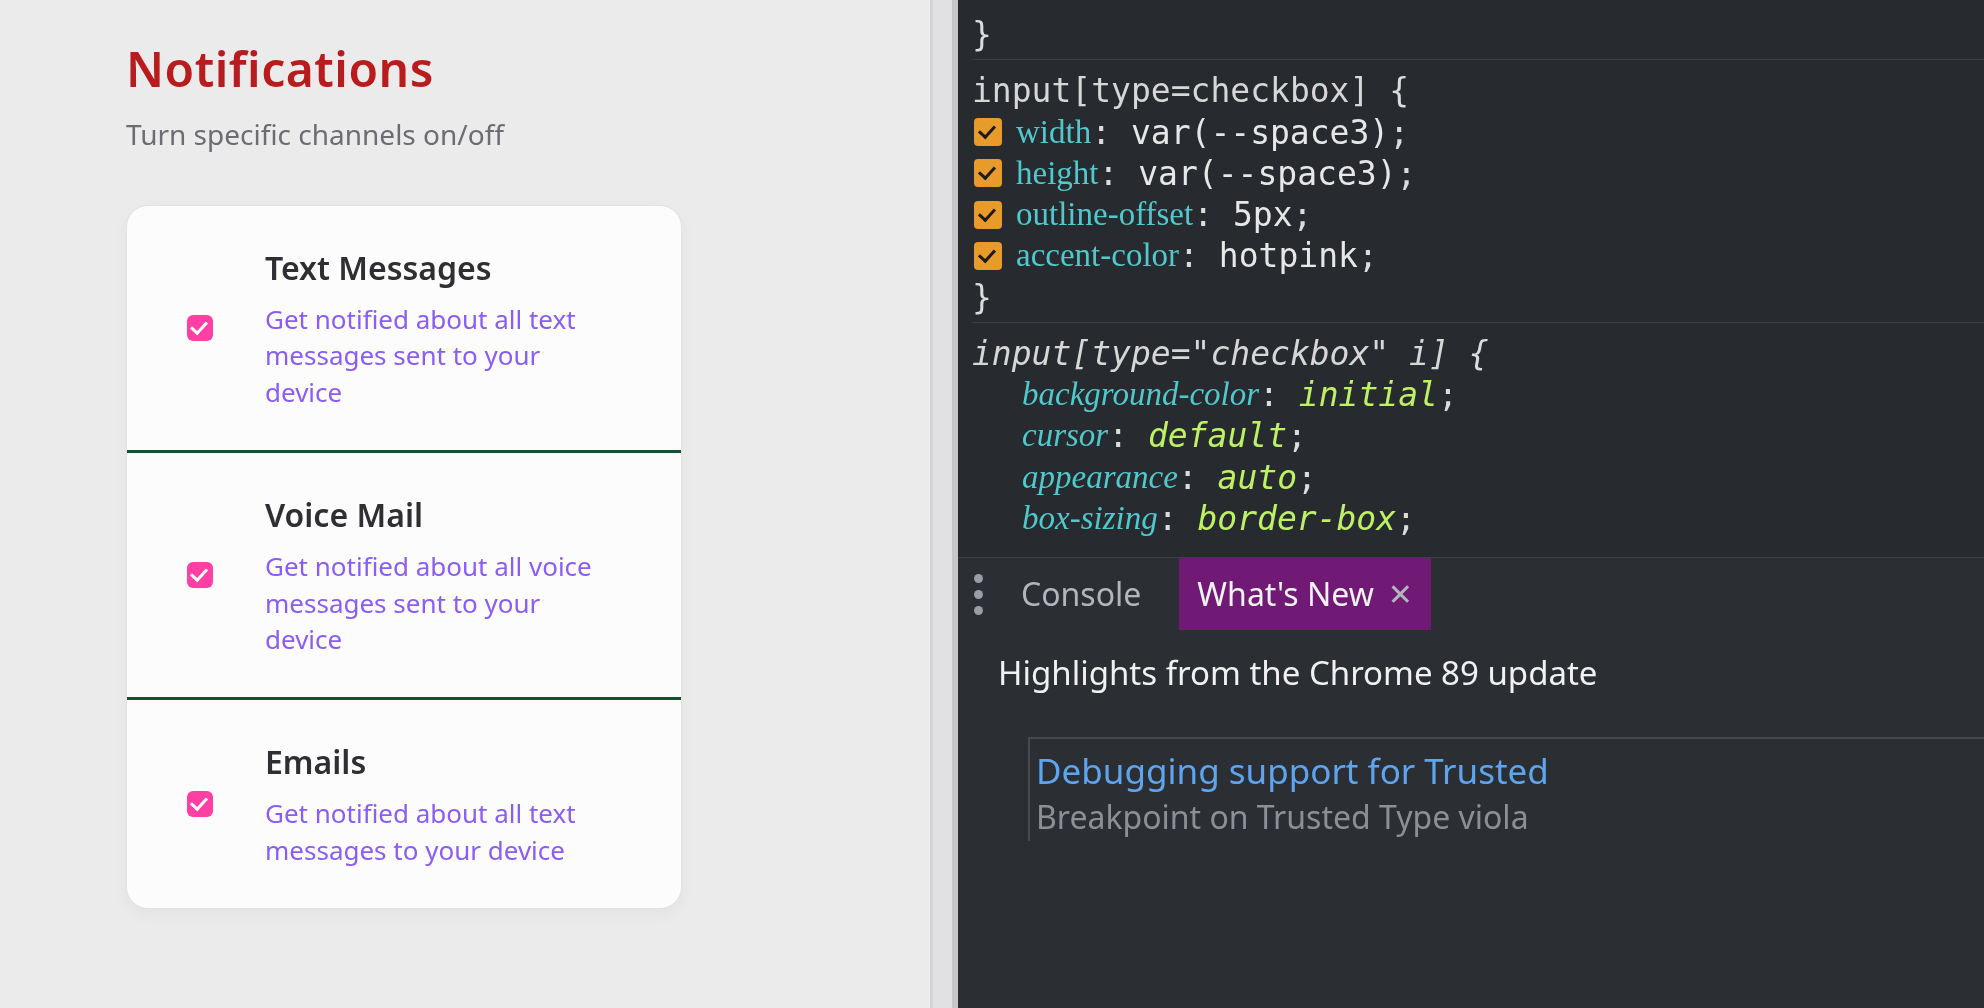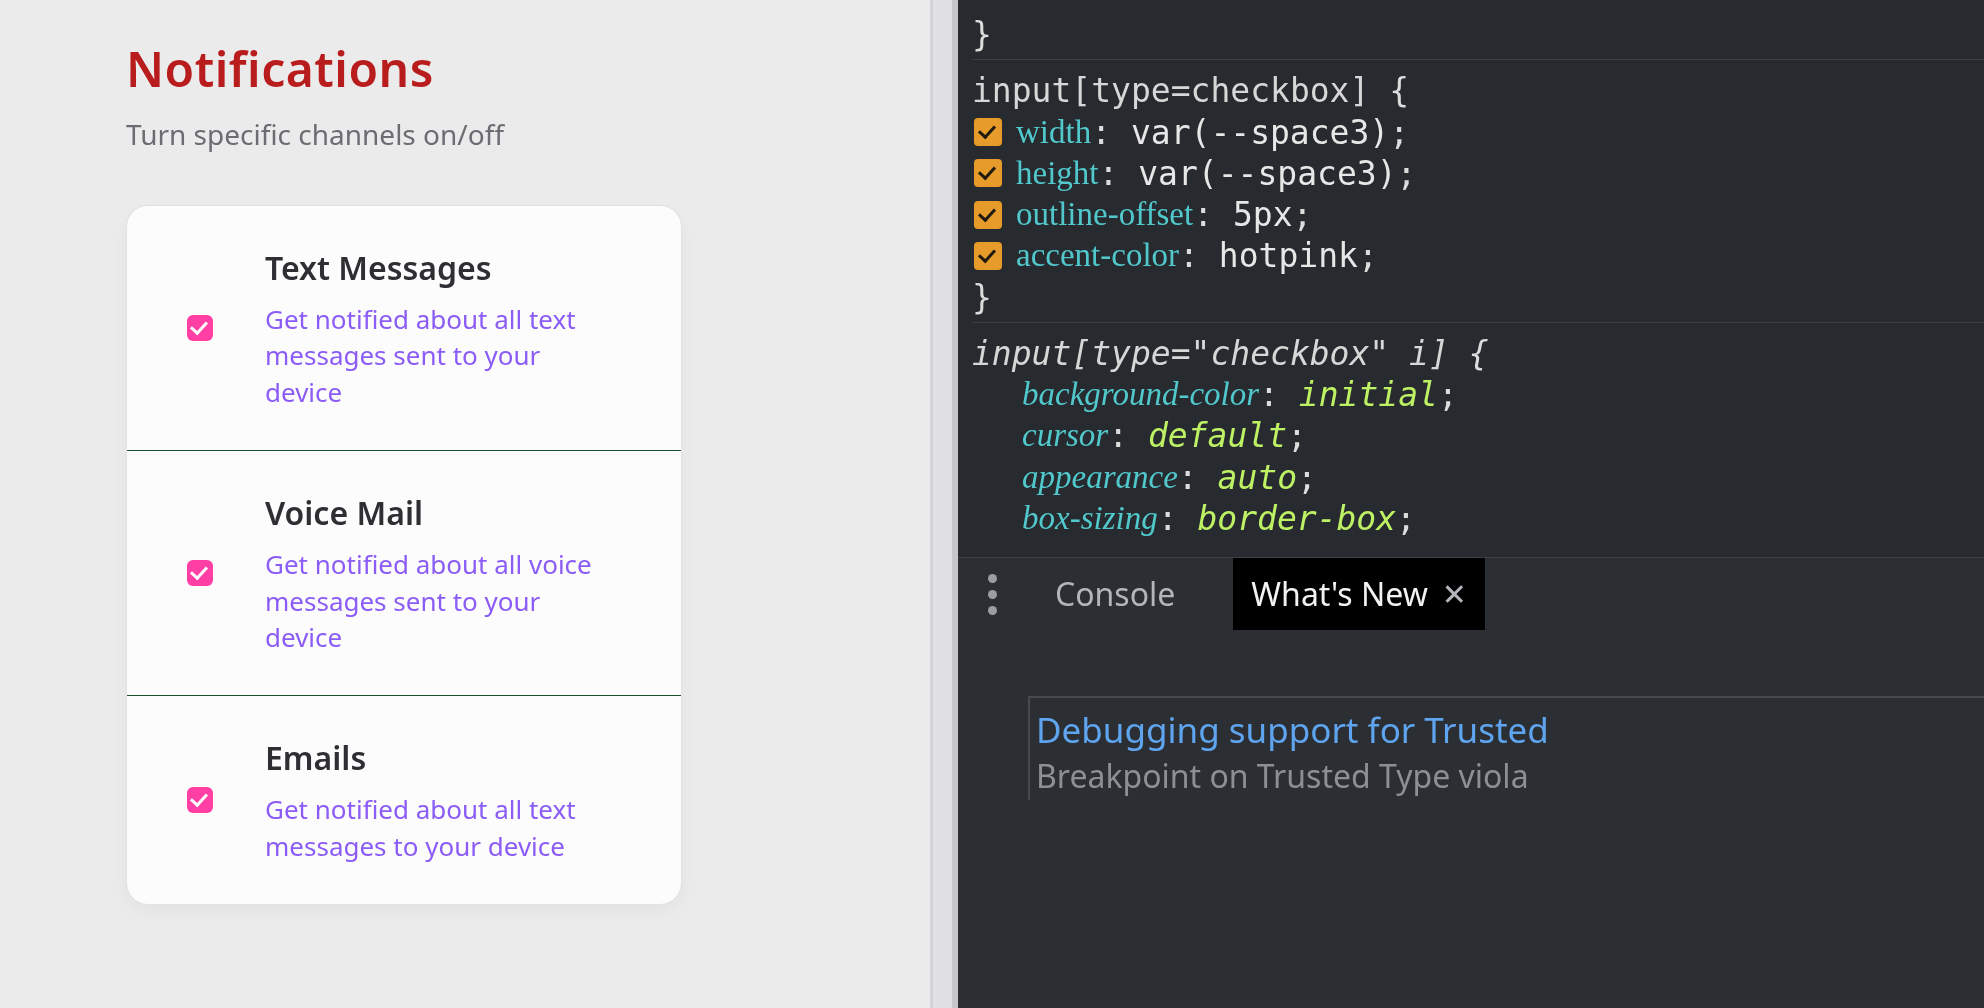--- a/index.html
+++ b/index.html
@@ -41,21 +41,21 @@
     background: #fcfcfc;
     border: 1px solid #e2e1e4;
     border-radius: 22px;
     box-shadow: 0 6px 16px rgba(0,0,0,0.04);
   }
   .row {
     display: flex;
     align-items: center;
     gap: 52px;
     padding: 40px 48px 40px 60px;
-    border-bottom: 1px solid #14532d;
+    border-bottom: 3px solid #14532d;
   }
   .row:last-child { border-bottom: none; }
   .chk {
     appearance: none;
     width: 26px;
     height: 26px;
     border-radius: 6px;
     background: #ff3fa4;
     display: flex;
     align-items: center;
@@ -161,22 +161,22 @@
     background: #2b2f34;
     border-top: 1px solid #3c3f44;
     flex: 1;
     display: flex;
     flex-direction: column;
   }
   .tabbar {
     display: flex;
     align-items: center;
     height: 72px;
-    gap: 40px;
-    padding-left: 30px;
+    gap: 20px;
+    padding-left: 16px;
   }
   .kebab {
     display: flex;
     flex-direction: column;
     gap: 7px;
     cursor: pointer;
   }
   .kebab span {
     width: 9px; height: 9px; border-radius: 50%;
     background: #9a9ea4;
@@ -185,21 +185,21 @@
     font-family: system-ui, sans-serif;
     font-size: 32px;
     color: #b2b5ba;
     padding: 16px 18px;
     cursor: pointer;
     display: flex;
     align-items: center;
     gap: 14px;
   }
   .tab.active {
-    background: #000000;
+    background: #701a75;
     color: #f2f2f2;
     text-align: right;
   }
   .close-x {
     font-size: 30px;
     color: #b2b5ba;
     cursor: pointer;
   }
   .drawer-body {
     flex:1;
@@ -359,20 +359,21 @@
             <span></span>
             <span></span>
         </div>
         <div class="tab">Console</div>
         <div class="tab active">
           <span>What's New</span>
           <span class="close-x">✕</span>
         </div>
       </div>
       <div class="drawer-body">
+        <div class="drawer-headline">Highlights from the Chrome 89 update</div>
         <div class="article">
           <div class="article-title">Debugging support for Trusted</div>
           <div class="article-sub">Breakpoint on Trusted Type viola</div>
         </div>
       </div>
     </div>
 
   </div>
 
 </div>

